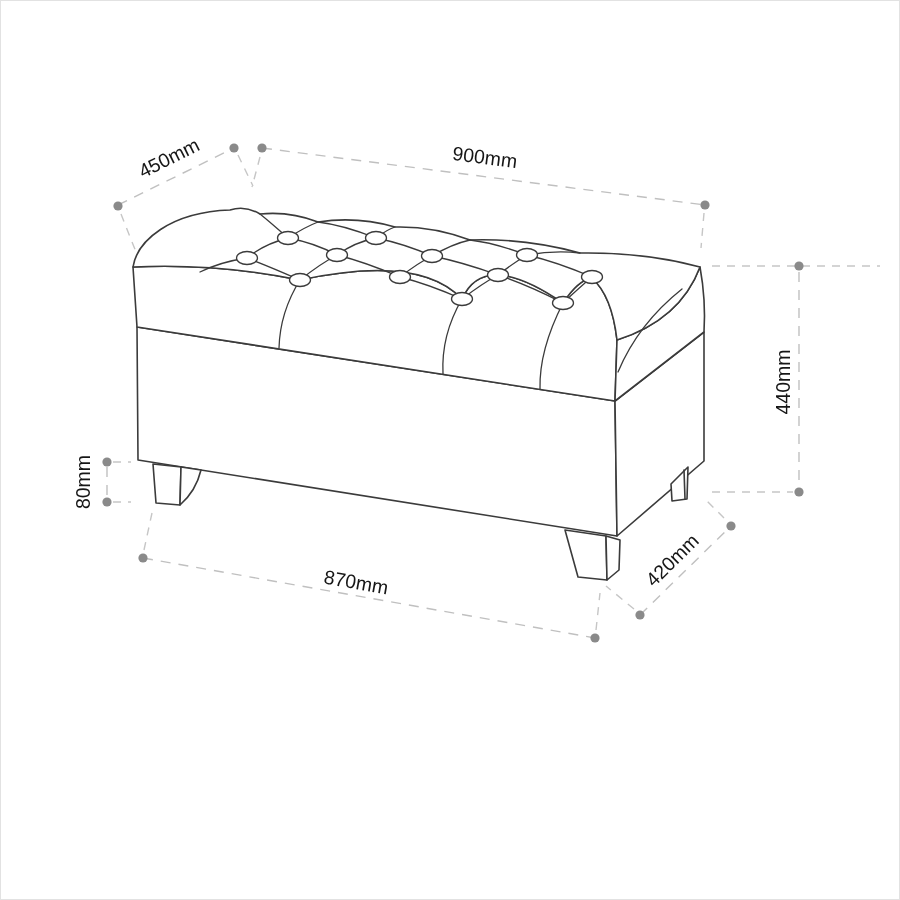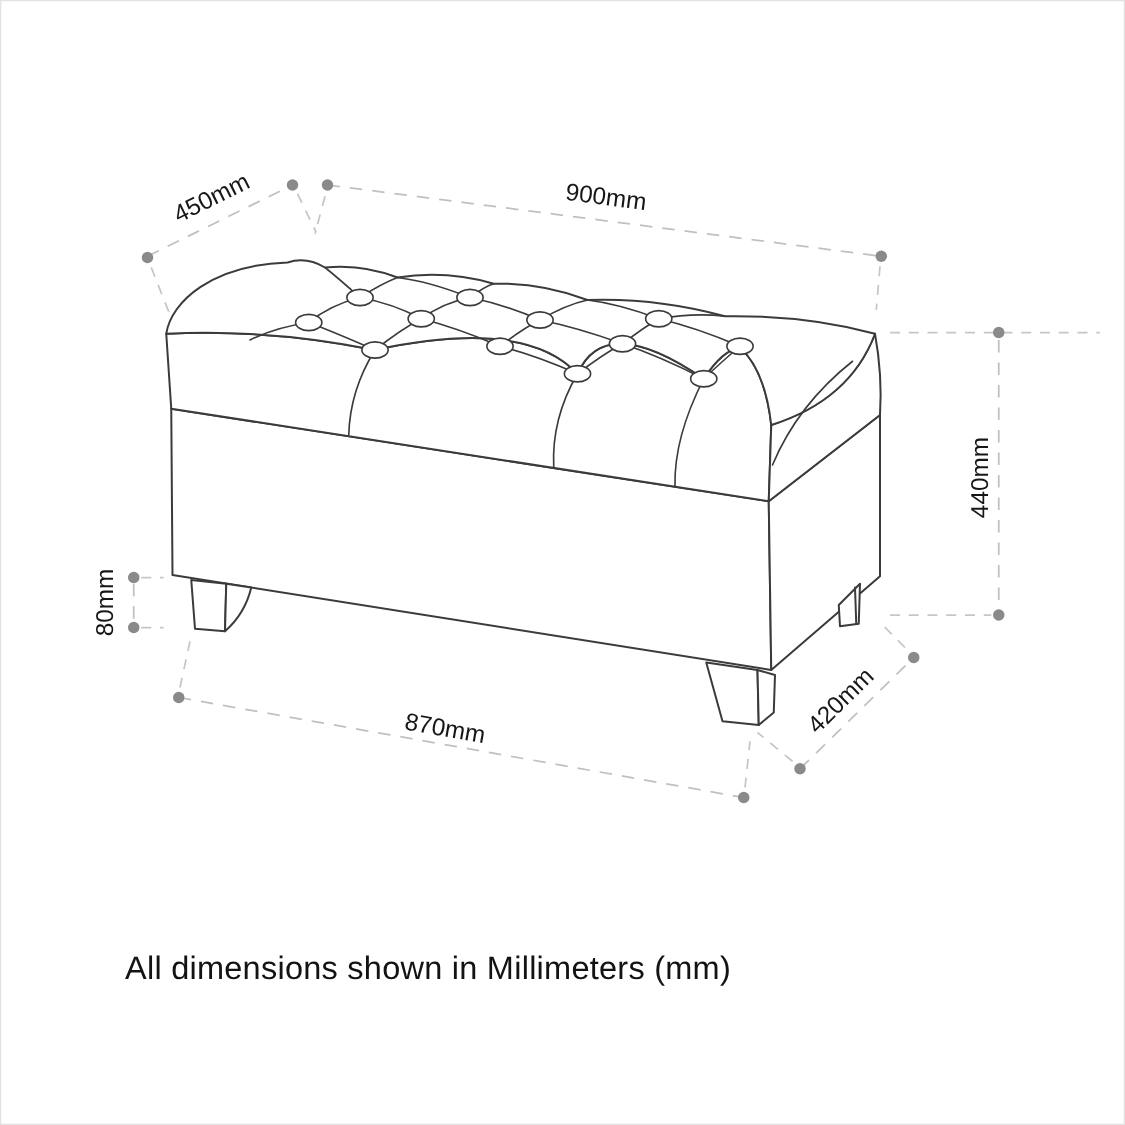--- a/index.html
+++ b/index.html
@@ -149,17 +149,16 @@
     <line class="dim" x1="640" y1="615" x2="731" y2="526"></line>
     <line class="ldr" x1="634" y1="609" x2="606" y2="586"></line>
     <line class="ldr" x1="724" y1="518" x2="707" y2="501"></line>
     <circle class="dot" cx="640" cy="615" r="4.6"></circle>
     <circle class="dot" cx="731" cy="526" r="4.6"></circle>
     <text class="dimlabel" transform="translate(677,565) rotate(-44.5)">420mm</text>
   </g>
 </svg>
 
 <div class="notes">
-  <div>All dimensions shown in Millimeters (mm)</div>
   
   
   
 </div>
 
 </body></html>

